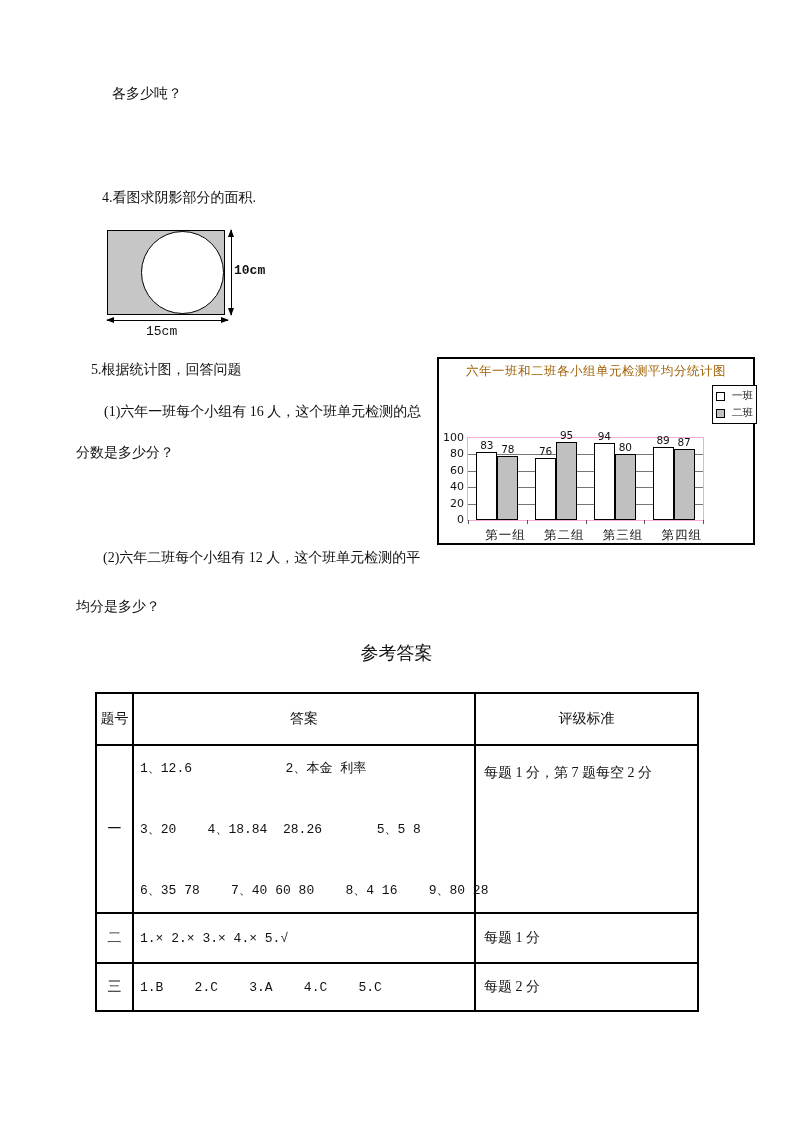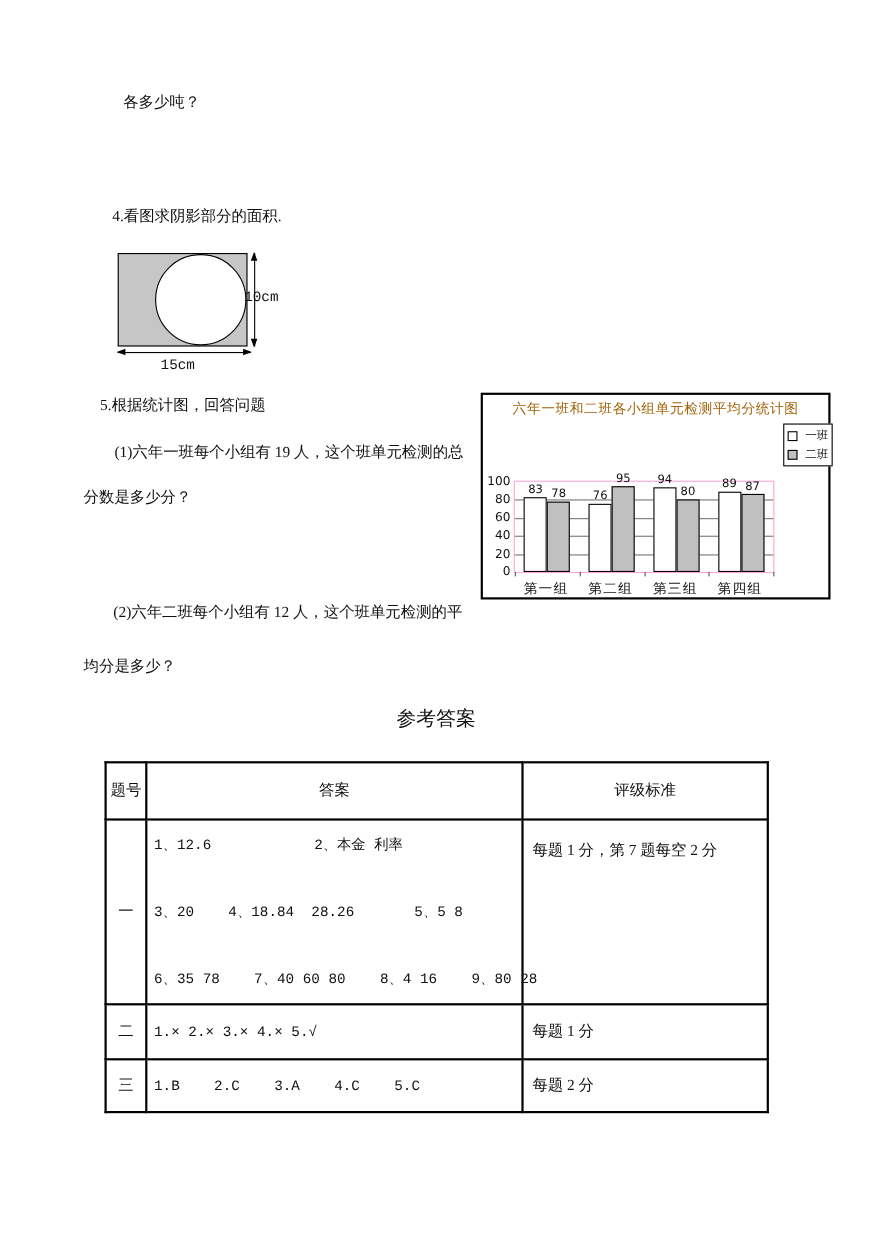--- a/index.html
+++ b/index.html
@@ -32,21 +32,21 @@
   .chart-title { position:absolute; top:4px; left:0; width:100%; text-align:center;
     font-size:12.5px; color:#a16207; letter-spacing:0.5px; }
   .chart-plot { position:absolute; left:28px; top:78px; width:235px; height:82px;
     border:1px solid #f9a8d4; box-sizing:content-box; background:#fff; overflow:visible; }
   .gridline { position:absolute; left:0; width:235px; height:0; border-top:1px solid #777; }
   .bar { position:absolute; bottom:0; width:21px; border:1px solid #000; box-sizing:border-box; }
   .bar-label { position:absolute; transform:translateX(-50%); font-size:10.5px; color:#111; }
   .ytick { position:absolute; right:0; font-size:11px; color:#111; }
   .y-axis { position:absolute; left:0px; top:78px; width:25px; height:82px; }
   .x-axis { position:absolute; left:28px; top:166px; width:235px; height:16px; }
-  .xtick { position:absolute; top:2px; text-align:center; font-size:12.5px; color:#111; letter-spacing:1px; }
+  .xtick { position:absolute; top:2px; text-align:right; font-size:12.5px; color:#111; letter-spacing:1px; }
   .xtickmark { position:absolute; width:0; height:4px; border-left:1px solid #555; top:82px; }
   .legend { position:absolute; left:273px; top:26px; border:1.5px solid #000; background:#fff;
     padding:3px 3px; display:flex; flex-direction:column; gap:3px; }
   .legend-row { display:flex; align-items:center; gap:7px; }
   .legend-swatch { width:9px; height:9px; border:1px solid #000; box-sizing:border-box; display:inline-block; }
   .legend-label { font-size:10.5px; color:#111; white-space:nowrap; }
 
   
   .ans-table { position:absolute; left:95px; top:692px; width:602px;
     border-collapse:collapse; table-layout:fixed; }
@@ -72,29 +72,29 @@
 
   <div class="t" style="left:102px; top:190px;">4.看图求阴影部分的面积.</div>
 
   <div class="fig-rect">
     <div class="fig-circle"></div>
   </div>
   <div class="vdim">
     <span class="arr up"></span>
     <span class="arr down"></span>
   </div>
-  <div class="dim-label" style="left:222px; top:263px;">10cm</div>
+  <div class="dim-label" style="left:234px; top:263px;font-weight:bold;">10cm</div>
   <div class="hdim">
     <span class="arr left"></span>
     <span class="arr right"></span>
   </div>
   <div class="dim-label" style="left:146px; top:324px;">15cm</div>
 
   <div class="t" style="left:91px; top:362px;">5.根据统计图，回答问题</div>
-  <div class="t" style="left:104px; top:404px;">(1)六年一班每个小组有 19 人，这个班单元检测的总</div>
+  <div class="t" style="left:104px; top:404px;">(1)六年一班每个小组有 16 人，这个班单元检测的总</div>
   <div class="t" style="left:76px; top:445px;">分数是多少分？</div>
   <div class="t" style="left:103px; top:550px;">(2)六年二班每个小组有 12 人，这个班单元检测的平</div>
   <div class="t" style="left:76px; top:599px;">均分是多少？</div>
 
   <div class="chart-box">
     <div class="chart-title">六年一班和二班各小组单元检测平均分统计图</div>
     <div class="y-axis">
         <div class="ytick" style="top: 76px;">0</div>
         <div class="ytick" style="top: 59.6px;">20</div>
         <div class="ytick" style="top: 43.2px;">40</div>

